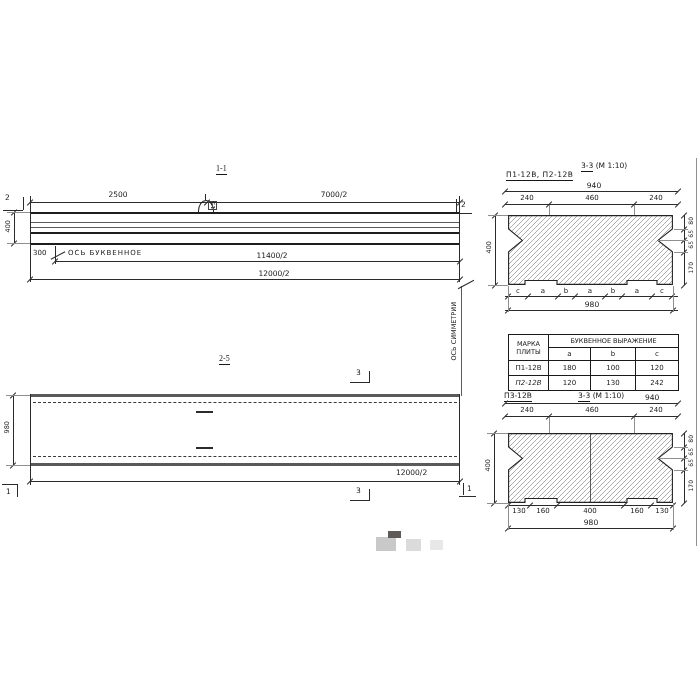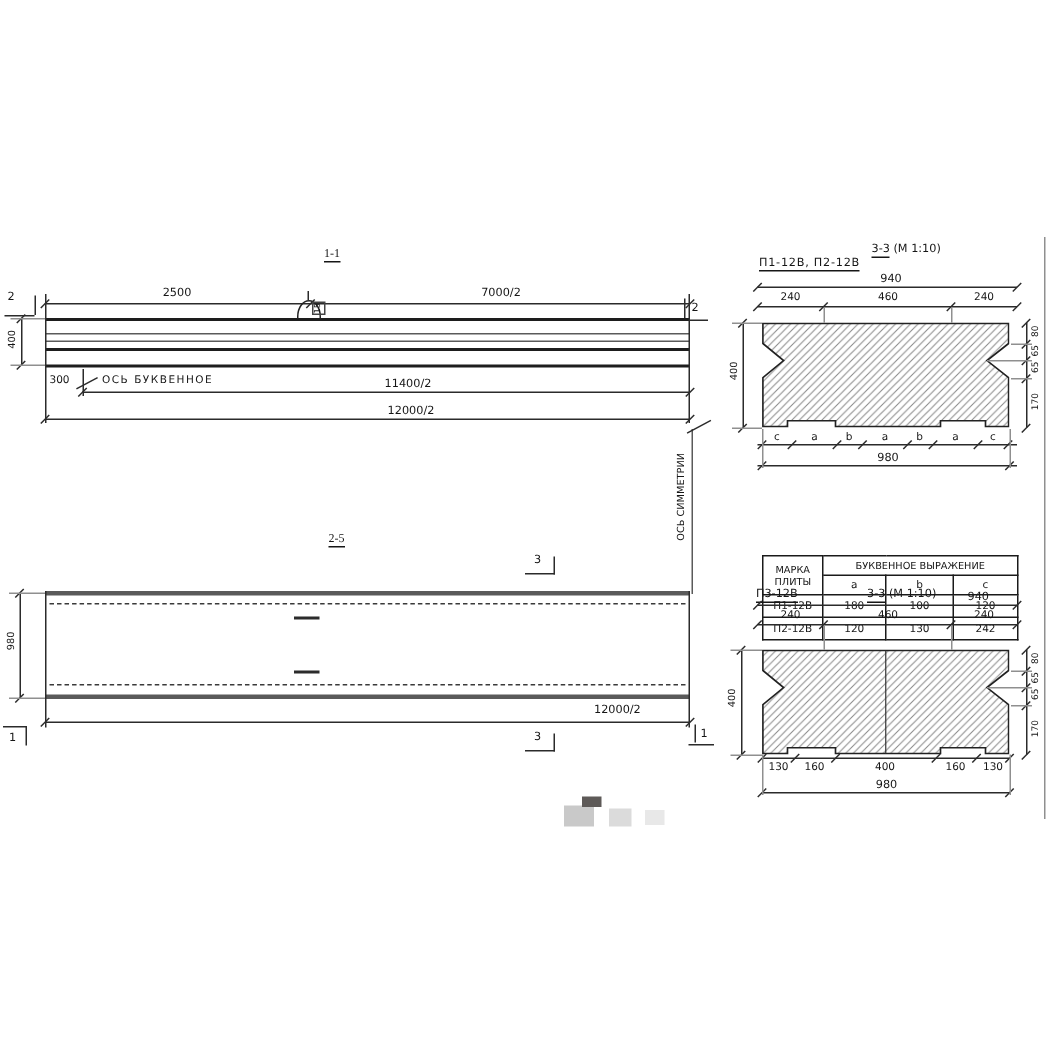--- a/index.html
+++ b/index.html
@@ -16,21 +16,21 @@
   .s7{font-size:7px;}
   .s8{font-size:8px;font-family:Liberation Serif, serif;}
   .vt{position:absolute;writing-mode:vertical-rl;transform:rotate(180deg);
       font-size:6.5px;line-height:8px;white-space:nowrap;color:#161616;}
   .tk{position:absolute;width:8px;height:1px;background:#2b2b2b;transform:rotate(-45deg);}
   .dash{position:absolute;height:0;border-top:1.5px dashed #3a3a3a;}
   .sl{position:absolute;height:1px;background:#2b2b2b;transform:rotate(-28deg);}
   .loop{position:absolute;border:1.4px solid #222;border-bottom:none;
         border-radius:50% 50% 0 0/85% 85% 0 0;}
   .vtbox{border:0.8px solid #444;padding:0 0.5px;font-size:5.5px;line-height:6px;}
-  table.spec{position:absolute;border-collapse:collapse;table-layout:fixed;margin-top:36px;}
+  table.spec{position:absolute;border-collapse:collapse;table-layout:fixed;}
   table.spec td{border:1px solid #1a1a1a;text-align:center;vertical-align:middle;
                 font-size:7px;line-height:8px;padding:0;color:#161616;}
   .smudge{position:absolute;}
 </style>
 </head>
 <body>
 
 <div id="canvas">
 
   <div class="t s8 ul" style="left:216px;top:164px;">1-1</div>
@@ -227,21 +227,21 @@
       <td>b</td>
       <td>c</td>
     </tr>
     <tr>
       <td style="height:14px;">П1-12В</td>
       <td>180</td>
       <td>100</td>
       <td>120</td>
     </tr>
     <tr>
-      <td style="height:14px;">П2-12В</td>
+      <td style="height:14px;font-style:italic;">П2-12В</td>
       <td>120</td>
       <td>130</td>
       <td>242</td>
     </tr>
   </tbody>
     </table>
 
   <div class="t ul" style="left:504px;top:391px;">П3-12В</div>
   <div class="t" style="left:578px;top:391px;">
     <span class="ul">3-3</span>

